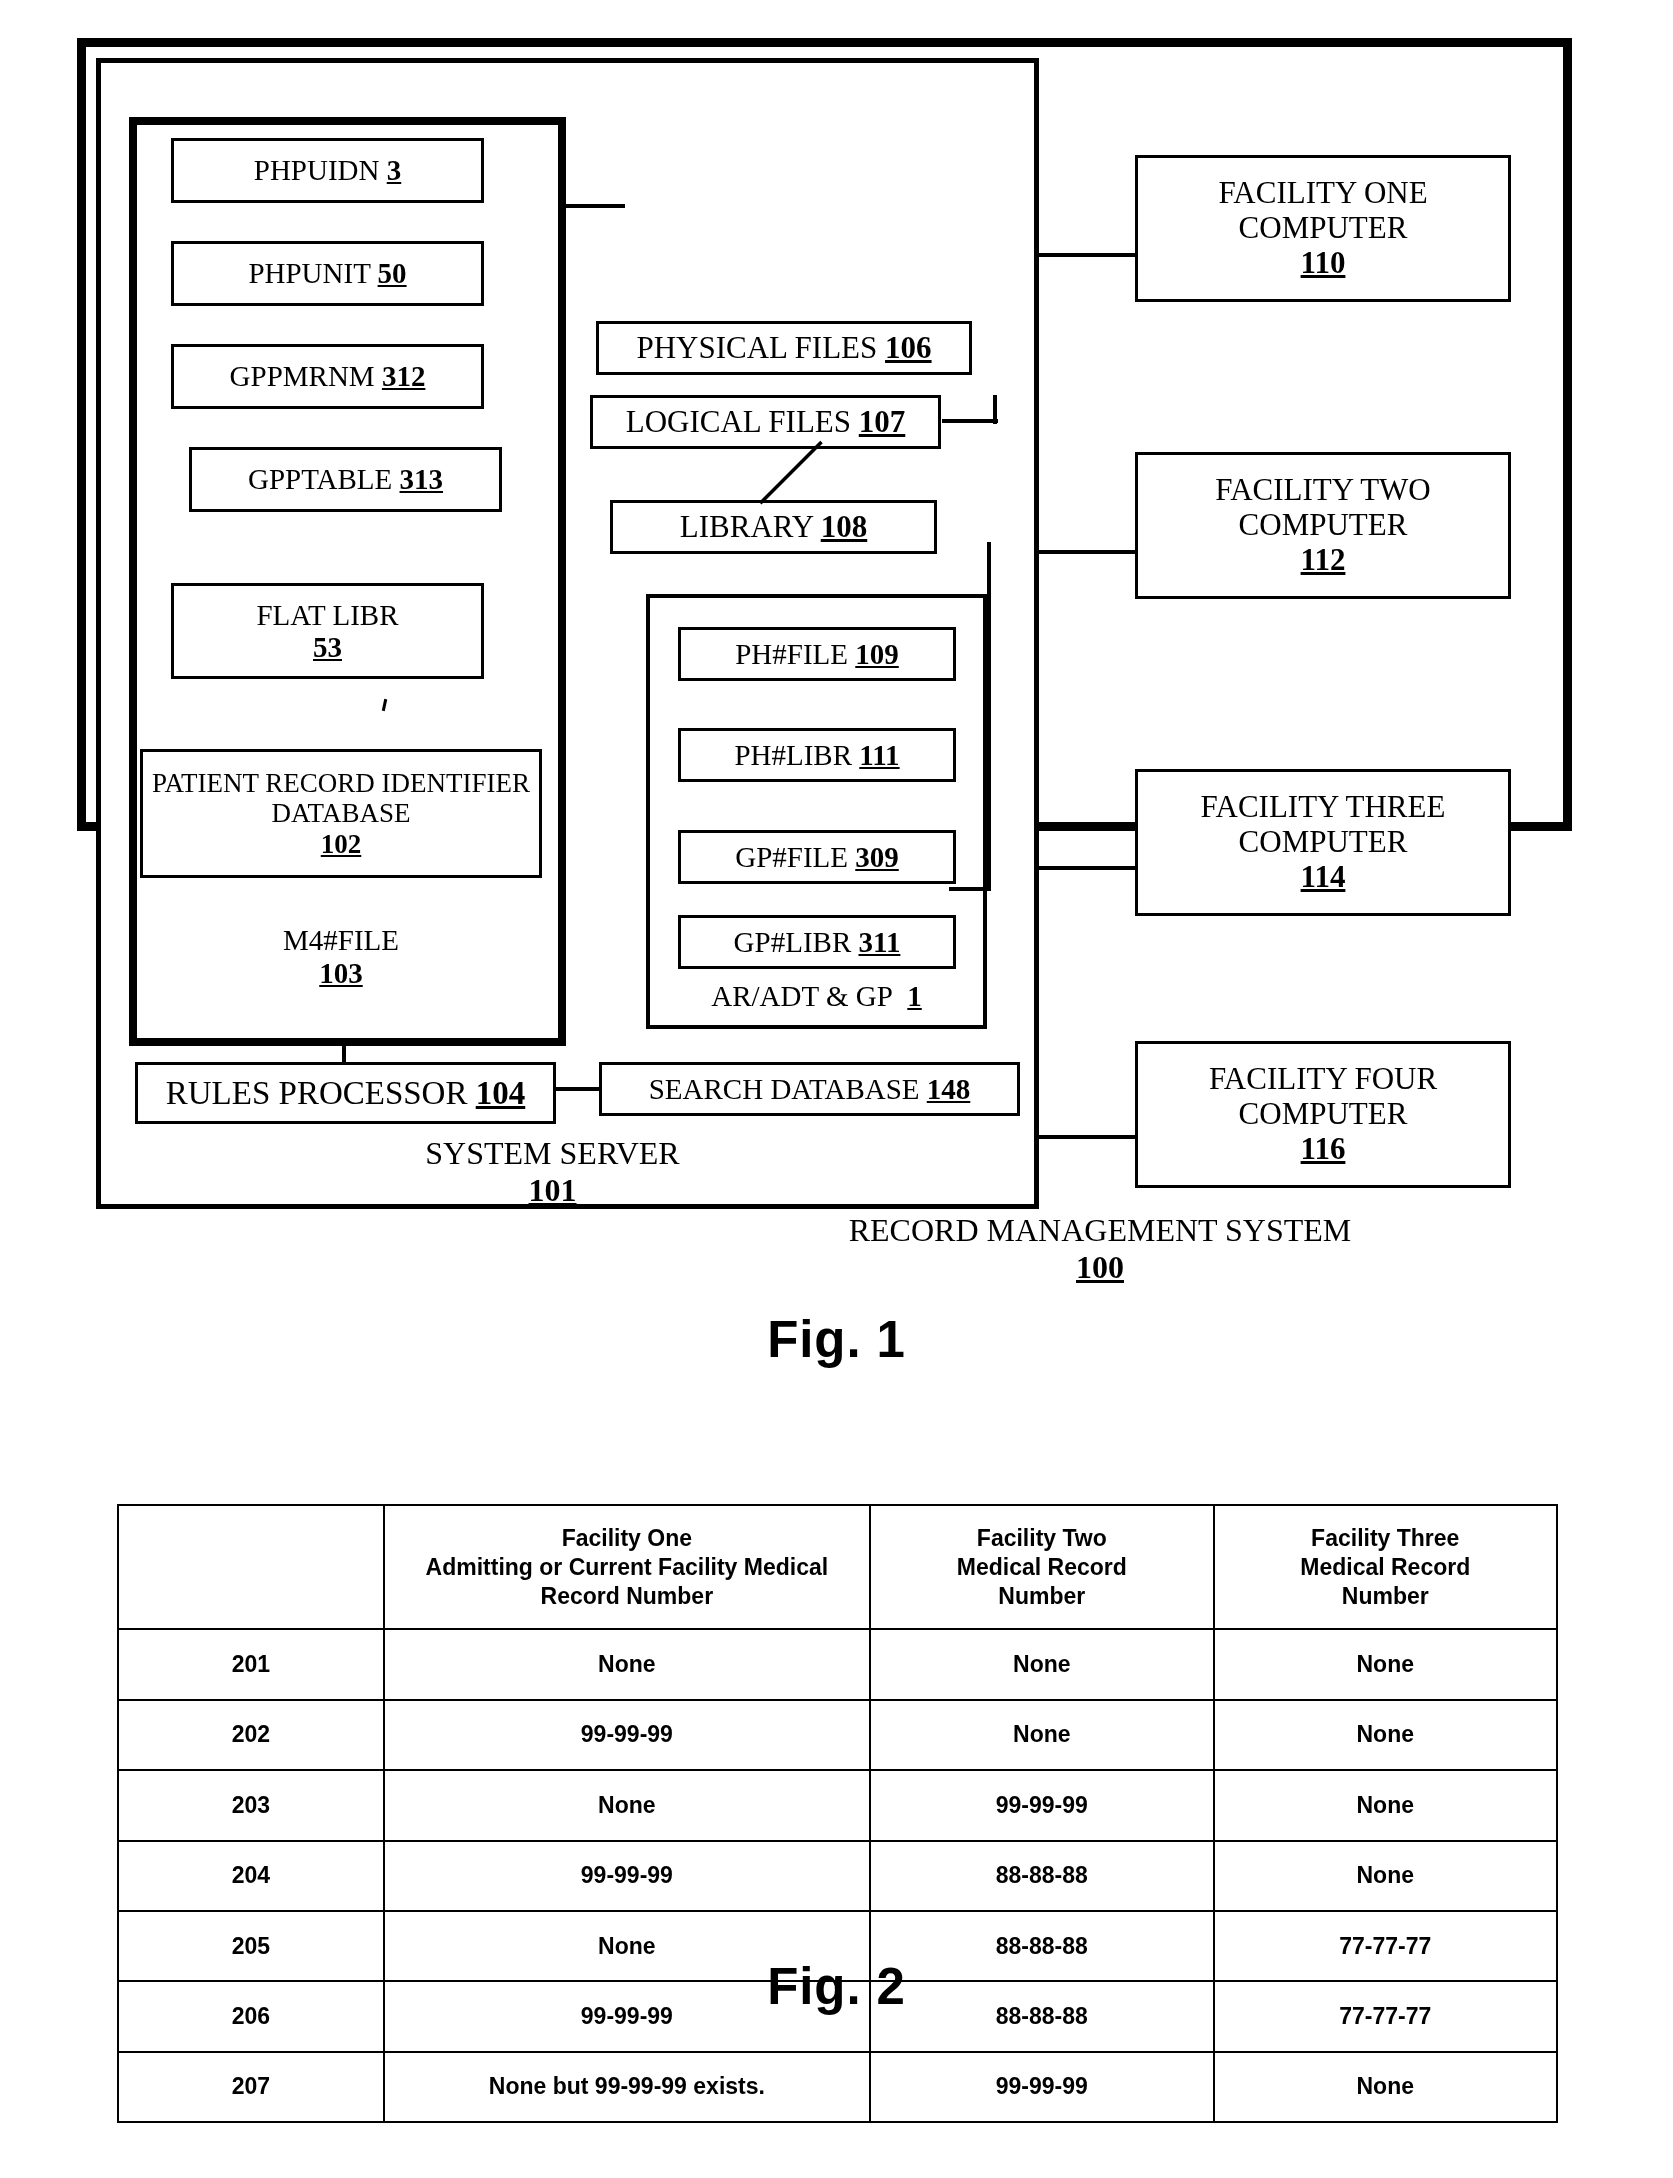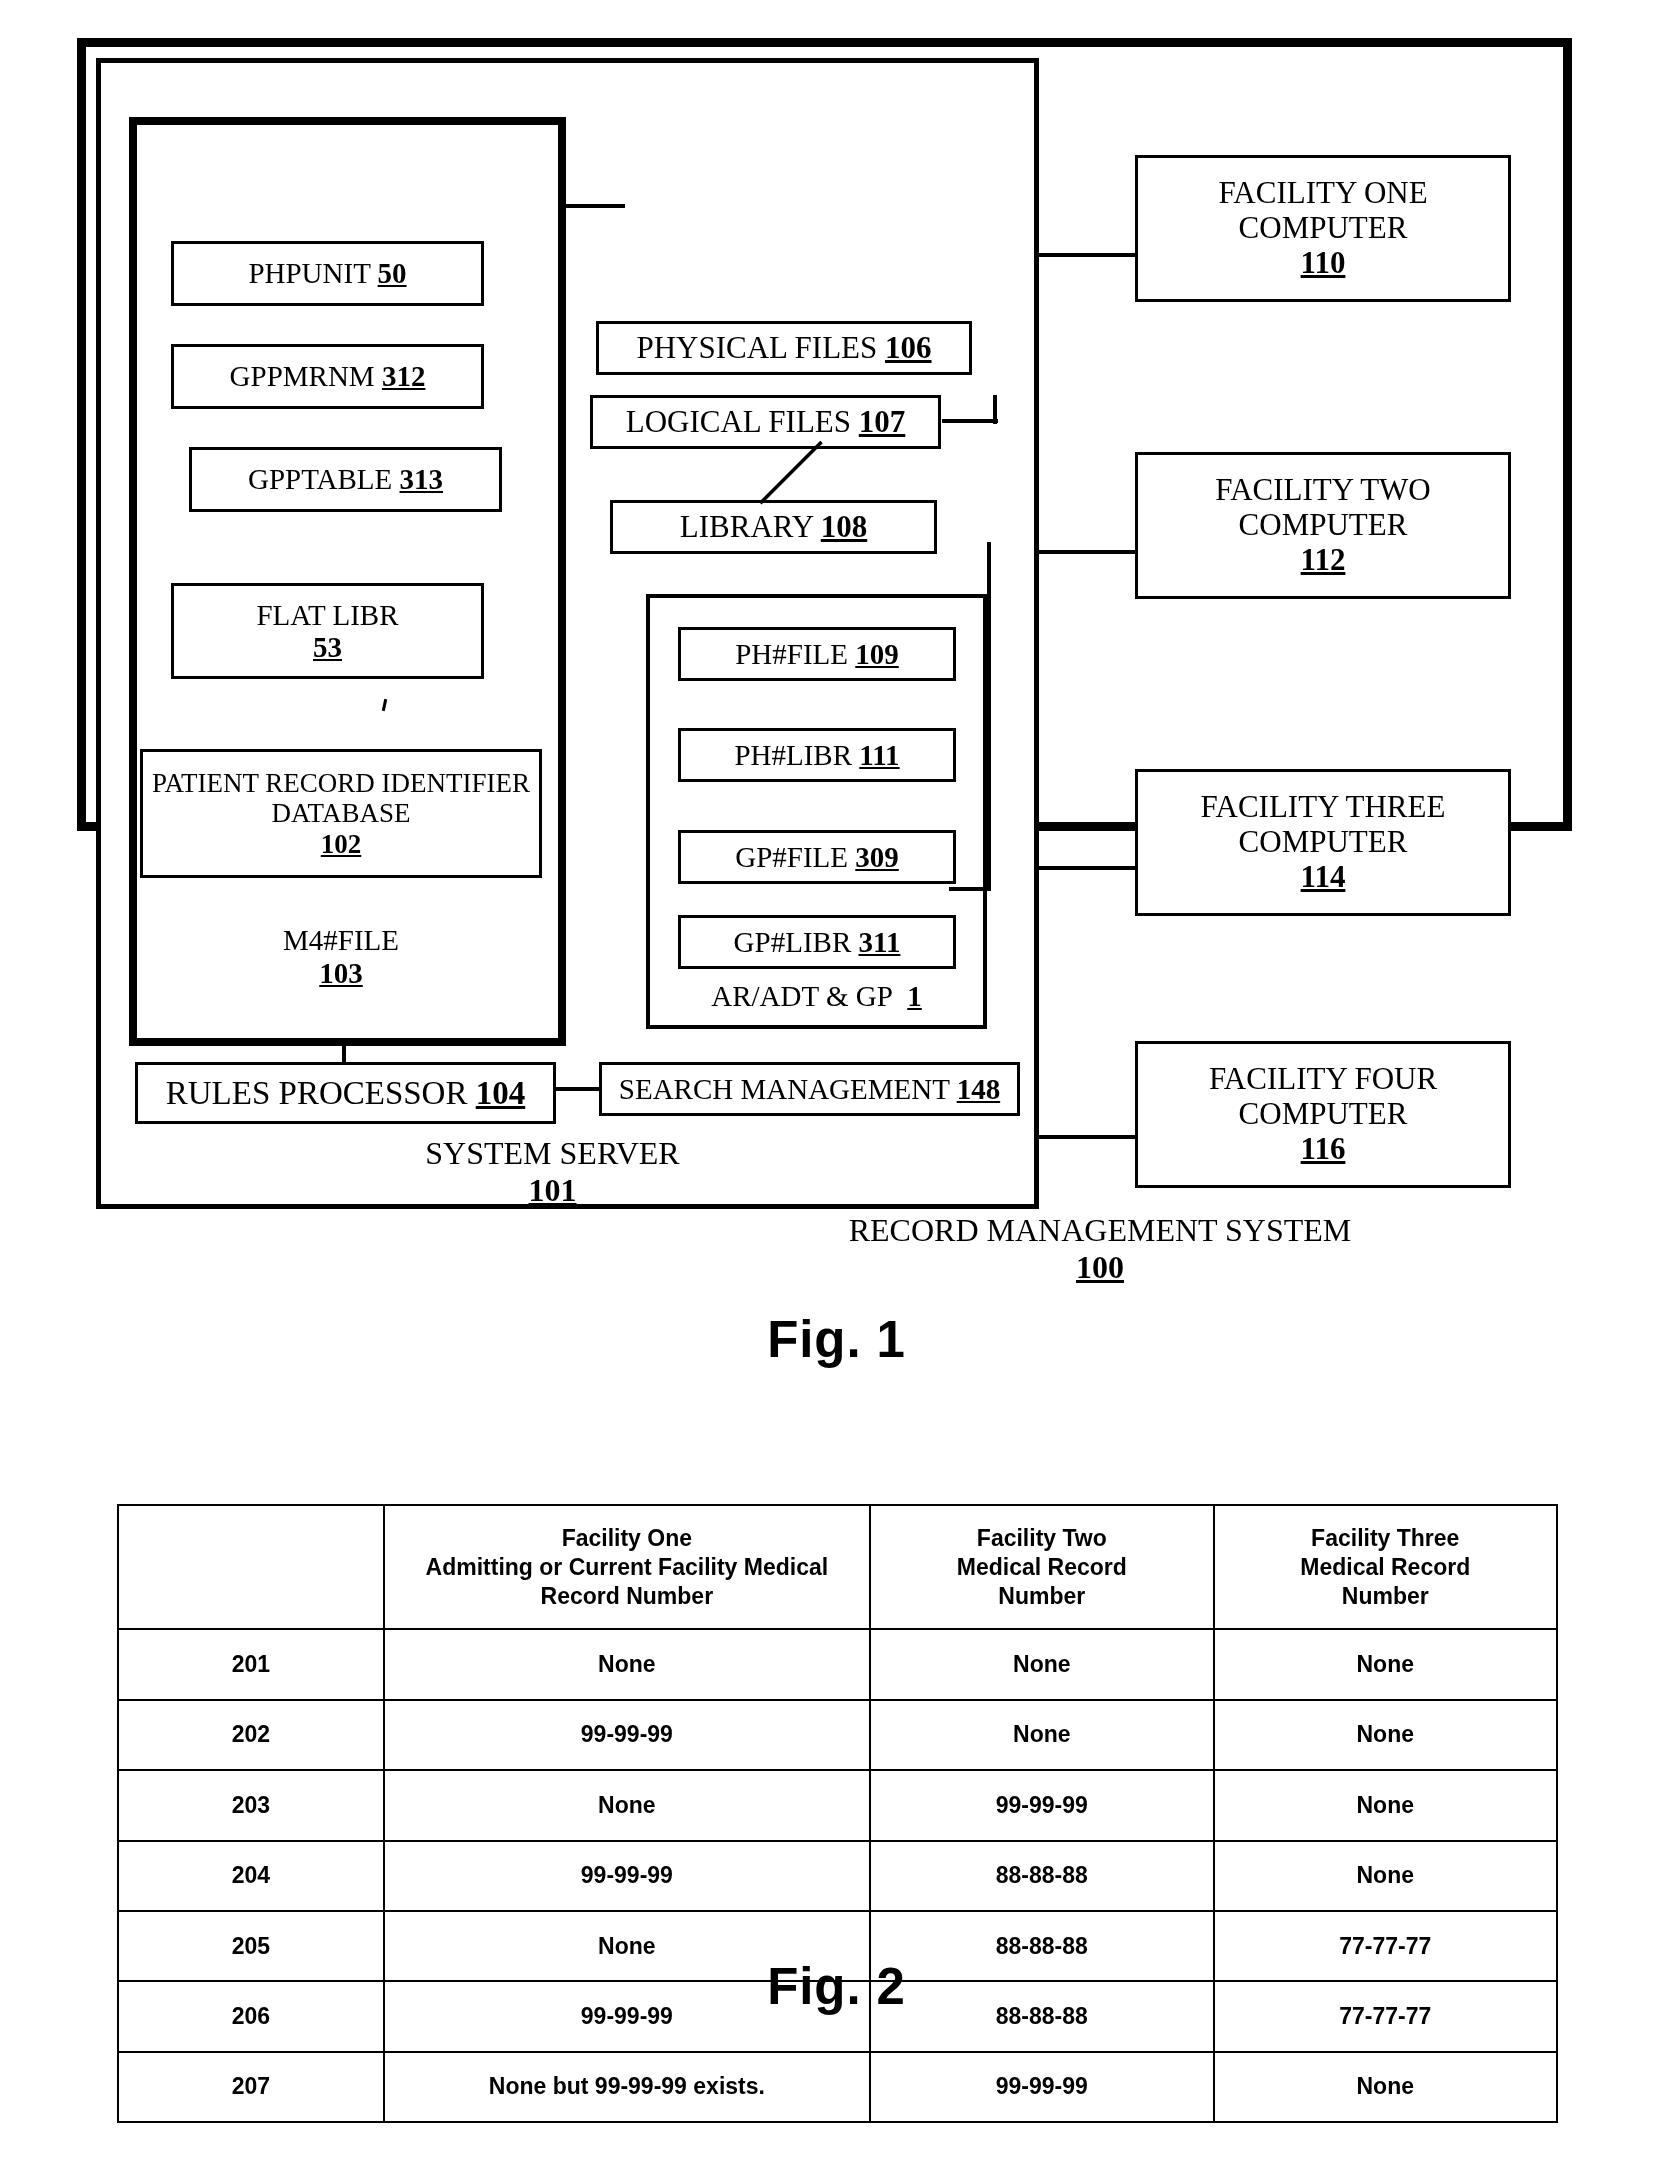--- a/index.html
+++ b/index.html
@@ -50,20 +50,24 @@
 </head>
 <body>
 
 <div id="fig1">
 
   <div class="abs bx" id="rms-frame"></div>
   <div class="abs bx" id="server-frame"></div>
   <div class="abs bx" id="m4-frame"></div>
   <div class="abs bx" id="ar-frame"></div>
 
+  <div class="bx sbx" style="left:171px;top:138px;width:313px;height:65px;">
+    <span><span>PHPUIDN</span>
+    <span class="nb">3</span></span>
+  </div>
 
   <div class="bx sbx" style="left:171px;top:241px;width:313px;height:65px;">
     <span><span>PHPUNIT</span>
     <span class="nb">50</span></span>
   </div>
 
   <div class="bx sbx" style="left:171px;top:344px;width:313px;height:65px;">
     <span><span>GPPMRNM</span>
     <span class="nb">312</span></span>
   </div>
@@ -130,21 +134,21 @@
   <div class="lbl" style="left:646px;top:980px;width:341px;font-size:29px;">
     <span>AR/ADT &amp; GP</span>&nbsp;
     <span class="nb">1</span>
   </div>
 
   <div class="bx" style="left:135px;top:1062px;width:421px;height:62px;font-size:33px;font-family:Liberation Serif, serif;">
     <span><span>RULES PROCESSOR</span>
     <span class="nb">104</span></span>
   </div>
   <div class="bx" style="left:599px;top:1062px;width:421px;height:54px;font-size:29px;">
-    <span><span>SEARCH MANAGEMENT</span>
+    <span><span>SEARCH DATABASE</span>
     <span class="nb">148</span></span>
   </div>
 
   <div class="ln" style="left:555px;top:1087px;width:44px;height:4.4px;"></div>
 
   <div class="ln" style="left:342px;top:1046px;width:4.4px;height:15.7px;"></div>
 
   <div class="lbl" style="left:334px;top:1135px;width:437px;font-size:32px;">
     <div>SYSTEM SERVER</div>
     <div class="nb">101</div>

